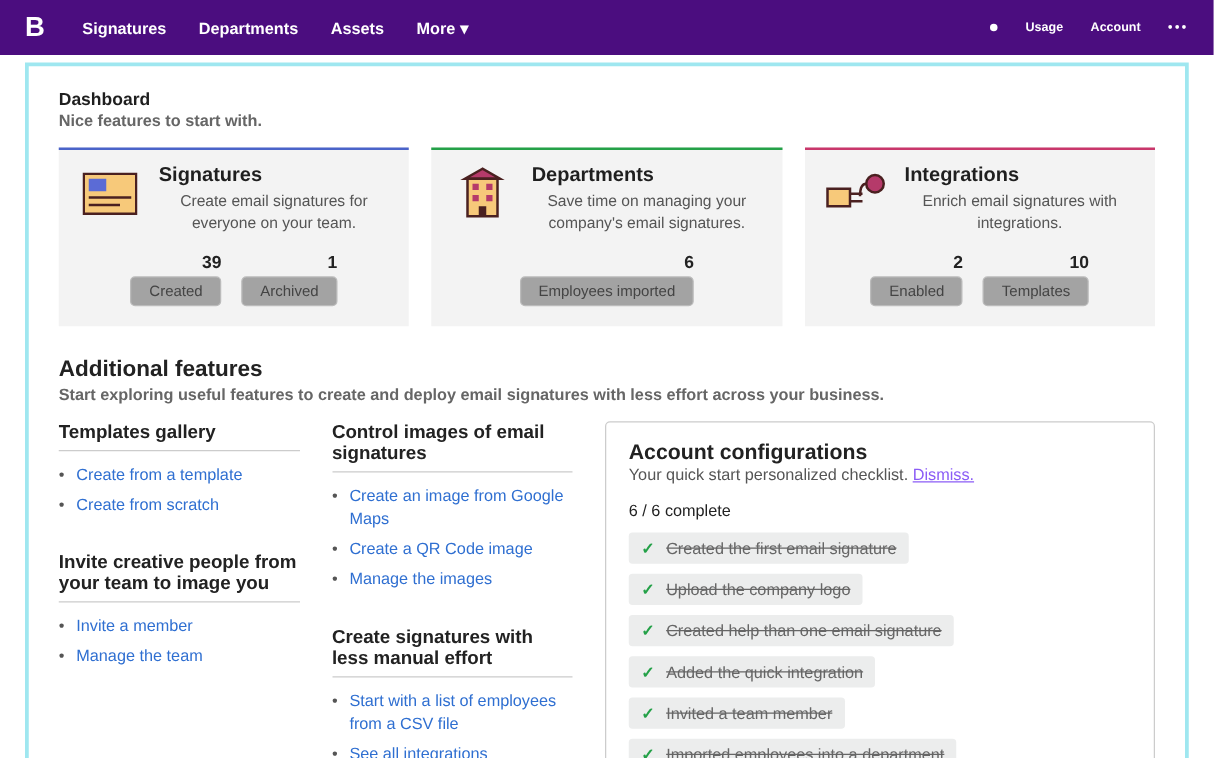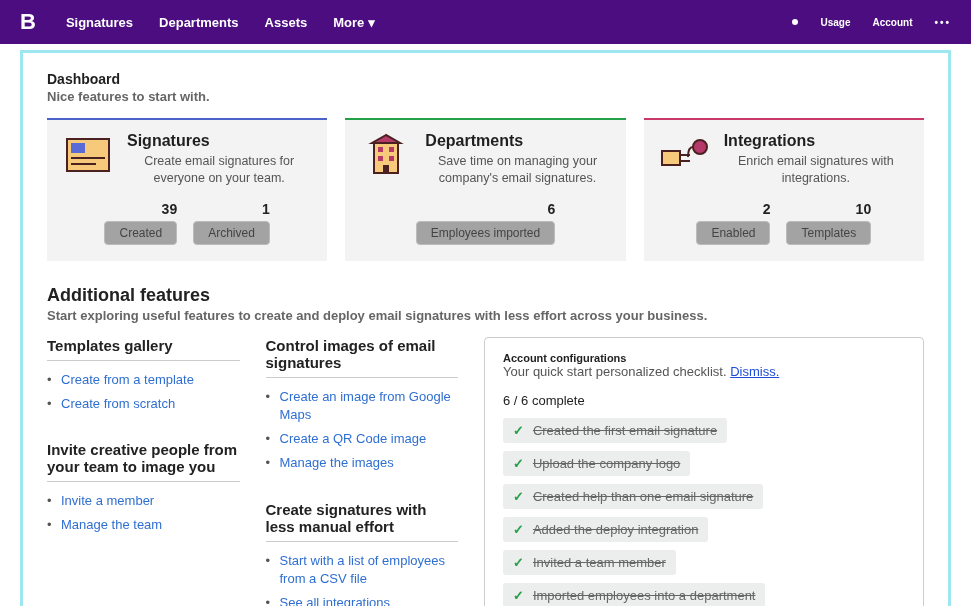--- a/index.html
+++ b/index.html
@@ -40,23 +40,23 @@
 
 .columns{ display:flex; gap:26px; margin-top:14px; }
 .col-left{ flex:1; display:flex; gap:26px; }
 .feat-col{ flex:1; display:flex; flex-direction:column; gap:22px; }
 .block .links{ list-style:none; }
 .block .links li{ position:relative; padding-left:14px; margin:6px 0; line-height:1.4; }
 .block .links li::before{ content:"•"; position:absolute; left:0; color:#555; }
 .block .links a{ color:#2f6fd1; text-decoration:none; }
 
 .panel{ width:440px; border:1px solid #ccc; border-radius:4px; padding:14px 18px; }
-.panel h3{ font-size:11px; }
+.panel h3{ font-size:17px; }
 .panel .psub{ color:#555; }
-.panel .dismiss{ color:#1d4ed8; text-decoration:underline; }
+.panel .dismiss{ color:#8b5cf6; text-decoration:underline; }
 .progress{ margin:14px 0 10px 0; }
 .check-item{ background:#eceded; border-radius:3px; padding:5px 10px; margin:8px 0; display:flex; align-items:center; gap:9px; width:fit-content; }
 .check-item .tick{ color:#24a148; font-weight:bold; }
 .check-item .txt{ color:#666; text-decoration:line-through; }
 </style>
 </head>
 <body>
 
 <div class="topbar">
   <div class="logo">B</div>
@@ -227,21 +227,21 @@
         <div class="check-item">
             <span class="tick">✓</span>
             <span class="txt">Upload the company logo</span>
           </div>
         <div class="check-item">
             <span class="tick">✓</span>
             <span class="txt">Created help than one email signature</span>
           </div>
         <div class="check-item">
             <span class="tick">✓</span>
-            <span class="txt">Added the deploy integration</span>
+            <span class="txt">Added the quick integration</span>
           </div>
         <div class="check-item">
             <span class="tick">✓</span>
             <span class="txt">Invited a team member</span>
           </div>
         <div class="check-item">
             <span class="tick">✓</span>
             <span class="txt">Imported employees into a department</span>
           </div>
       </div>

